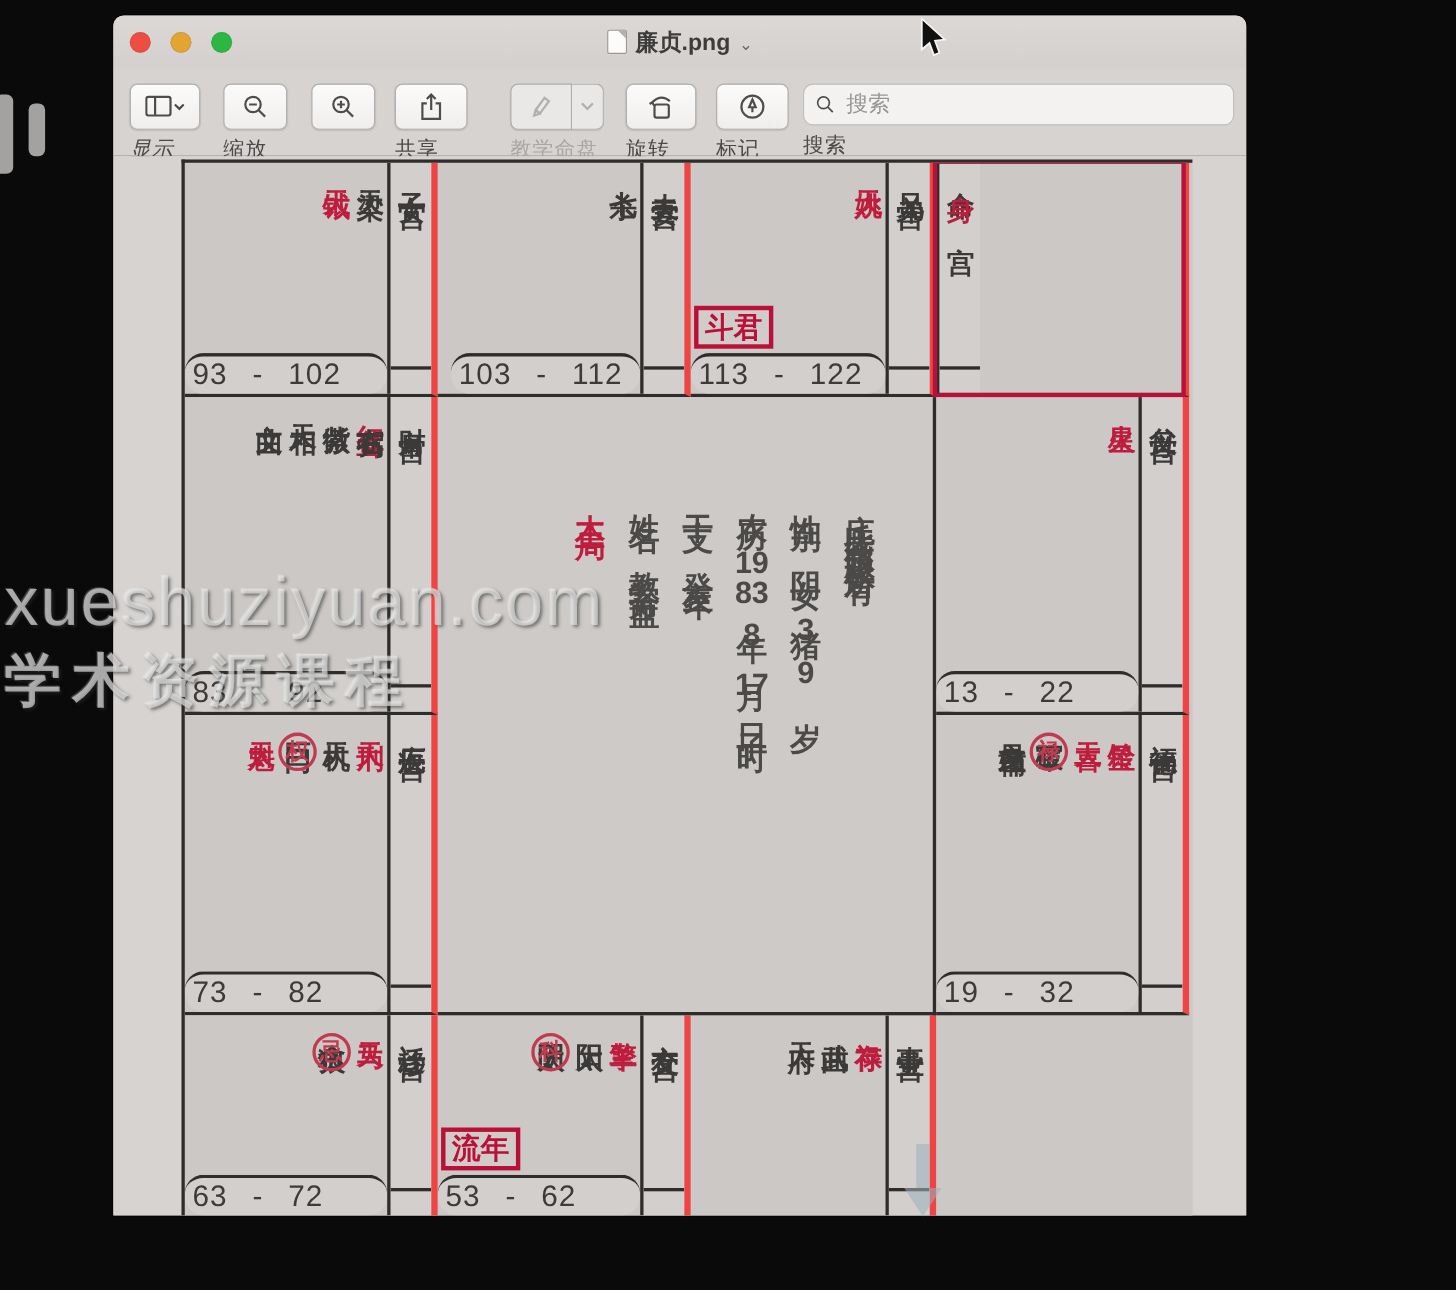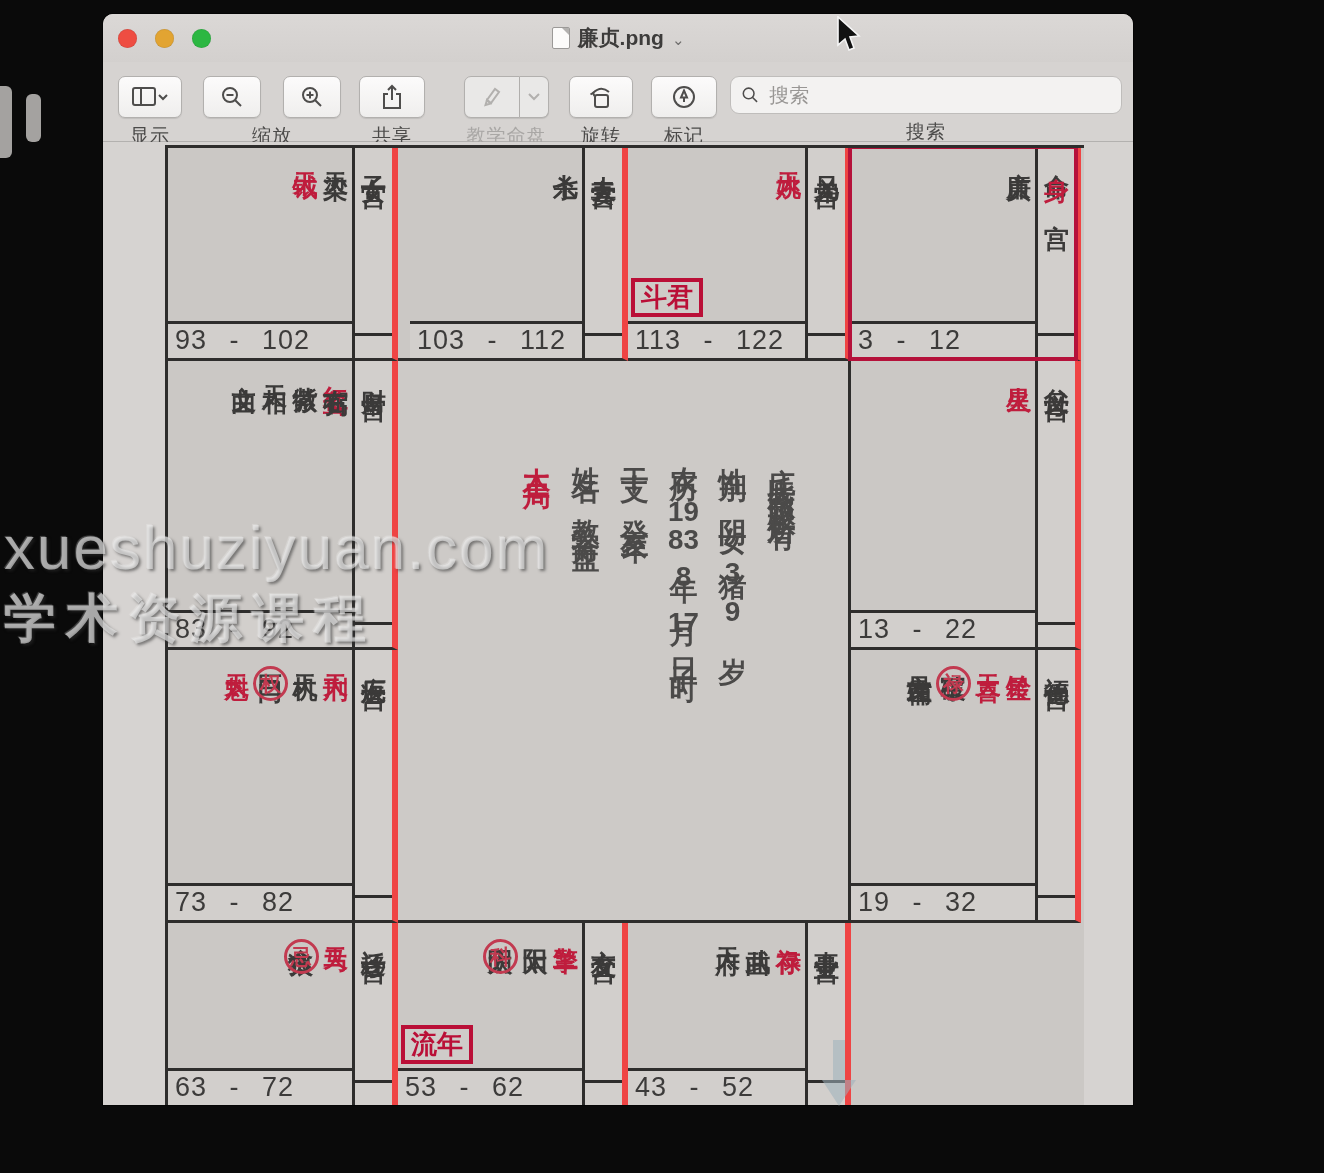--- a/index.html
+++ b/index.html
@@ -18,21 +18,21 @@
   .light{width:19px;height:19px;border-radius:50%;box-shadow:inset 0 0 1px rgba(0,0,0,.35);}
   .light.red{background:#ee4d42;}
   .light.yellow{background:#e2a432;}
   .light.green{background:#2cb742;}
   .titlewrap{position:absolute;left:0;right:0;top:0;height:48px;display:flex;align-items:center;justify-content:center;gap:8px;color:#3d3c3b;font-size:21px;font-weight:700;}
   .fileicon{display:inline-block;width:16px;height:20px;background:#fcfbfa;border:1px solid #9b9997;border-radius:2px;position:relative;}
   .fileicon:before{content:"";position:absolute;right:0;top:0;border-style:solid;border-width:0 7px 7px 0;border-color:transparent #b3b1af transparent transparent;}
   .title-chev{font-size:15px;color:#6c6b6a;font-weight:400;transform:translateY(2px);}
 
   .toolbar{position:relative;height:79px;background:#d6d3d1;border-bottom:1px solid #b3b1af;}
-  .tgroup{position:absolute;top:14px;display:flex;flex-direction:column;align-items:center;}
+  .tgroup{position:absolute;top:14px;display:flex;flex-direction:column;}
   .trow{display:flex;gap:22px;}
   .tbtn{height:40px;background:linear-gradient(#fcfbfb,#efeeed);border:1px solid #b2b0ae;border-radius:7px;
     display:flex;align-items:center;justify-content:center;box-shadow:0 1px 1px rgba(0,0,0,.10);}
   .tbtn.disabled{background:#e9e8e7;}
   .tlabel{margin-top:5px;font-size:19px;color:#4b4a49;letter-spacing:1px;white-space:nowrap;}
   .tlabel.dim{color:#aab;color:#a9a7a5;}
   .icon{stroke:#4e4d4c;fill:none;stroke-width:2;}
   .icon.dim{stroke:#b2b0ae;}
   .searchfield{width:392px;height:38px;background:#f3f2f1;border:1px solid #bfbdbb;border-radius:9px;
     display:flex;align-items:center;padding:0 10px;box-sizing:border-box;gap:8px;}
@@ -50,21 +50,21 @@
   .pmain{flex:1;position:relative;overflow:hidden;}
   .stars{position:absolute;top:5px;right:3px;display:flex;align-items:flex-start;z-index:2;}
   .scol{writing-mode:vertical-rl;text-orientation:upright;font-size:25px;font-weight:700;color:#3b3a39;
     letter-spacing:2px;line-height:1.1;margin-left:3px;}
   .scol .red,.ccol.red,.pname .red{color:#bf1d3d;}
   .seal{display:inline-block;writing-mode:horizontal-tb;text-orientation:mixed;width:29px;height:29px;border:3px solid #c23a50;
     border-radius:50%;color:#c23a50;font-size:21px;font-weight:700;line-height:29px;text-align:center;margin-top:7px;letter-spacing:0;}
   .pbadge{position:absolute;left:3px;bottom:41px;border:4px solid #ba0f37;color:#ba0f37;font-size:26px;font-weight:700;
     padding:0 6px;line-height:31px;background:rgba(214,211,208,.35);z-index:3;}
   .prange{position:absolute;left:0;right:0;bottom:0;height:34px;border-top:3px solid #2e2d2c;background:#d2cfcc;
-    font-size:27px;color:#3c3b3a;line-height:33px;padding-left:7px;word-spacing:14px;letter-spacing:1px;}
+    font-size:27px;color:#3c3b3a;line-height:33px;padding-left:7px;word-spacing:14px;letter-spacing:1px;border-radius:17px;}
   .pncol{width:37px;border-left:3px solid #2e2d2c;background:#d2cfcc;display:flex;flex-direction:column;
     justify-content:space-between;align-items:center;overflow:hidden;}
   .pname{writing-mode:vertical-rl;text-orientation:upright;font-size:25px;font-weight:700;color:#3b3a39;
     letter-spacing:4px;padding-top:7px;line-height:1;}
   .pname .gapsp{display:inline-block;height:42px;width:1px;}
   .pstem{width:100%;border-top:3px solid #2e2d2c;writing-mode:vertical-rl;text-orientation:upright;font-size:25px;
     font-weight:700;color:#3b3a39;letter-spacing:6px;padding:6px 0 4px 0;text-align:center;line-height:1;align-self:center;display:flex;justify-content:center;}
   .center{grid-area:2/2/4/4;position:relative;border-right:3px solid #2e2d2c;border-bottom:3px solid #2e2d2c;background:#cdcac7;}
   .ccols{position:absolute;top:84px;right:42px;writing-mode:vertical-rl;text-orientation:upright;
     font-size:28px;font-weight:700;color:#4b4a49;letter-spacing:8px;line-height:1.75;}
@@ -102,21 +102,21 @@
       </div>
       <div class="titlewrap">
         <span class="fileicon"></span>
         <span>廉贞.png</span>
         <span class="title-chev">⌄</span>
       </div>
     </div>
 
     <div class="toolbar">
 
-      <div class="tgroup" style="left:15px;">
+      <div class="tgroup" style="left:15px;font-style:italic;">
         <div class="tbtn" style="width:62px;">
           <svg class="icon" width="36" height="24" viewBox="0 0 36 24">
             <rect x="1" y="3" width="22" height="17" rx="2"></rect>
               <line x1="9" y1="3" x2="9" y2="20"></line>
             <polyline points="27,10 31,14 35,10"></polyline>
           </svg>
         </div>
         <div class="tlabel">显示</div>
       </div>
 
@@ -238,26 +238,20 @@
               </div>
               <div class="pbadge">斗君</div>
               <div class="prange">113 - 122</div>
             </div>
             <div class="pncol">
               <div class="pname">兄弟宫</div>
               <div class="pstem">己未</div>
             </div>
           </div>
           <div class="cell hl" style="grid-area: 1 / 4;">
-            <div class="pmain">
-              <div class="stars">
-                <div class="scol"><span>廉贞</span></div>
-              </div>
-              <div class="prange">3 - 12</div>
-            </div>
             <div class="pncol">
               <div class="pname"><span>命</span><span class="red">身</span><span class="gapsp"></span><span>宫</span></div>
               <div class="pstem">庚申</div>
             </div>
           </div>
           <div class="cell" style="grid-area: 2 / 1; justify-content: flex-end;">
             <div class="pmain">
               <div class="stars">
                 <div class="scol"><span>文曲</span></div>
                 <div class="scol"><span>天相</span></div>
@@ -341,21 +335,20 @@
               <div class="pstem">乙丑</div>
             </div>
           </div>
           <div class="cell" style="grid-area: 4 / 3;">
             <div class="pmain">
               <div class="stars">
                 <div class="scol"><span>天府</span></div>
                 <div class="scol"><span>武曲</span></div>
                 <div class="scol"><span class="red">禄存</span></div>
               </div>
-              <div class="prange">43 - 52</div>
             </div>
             <div class="pncol">
               <div class="pname">事业宫</div>
               <div class="pstem">甲子</div>
             </div>
           </div>
           <div class="center">
             <div class="ccols">
               <div class="ccol"><span>庄氏紫微版权所有</span></div>
               <div class="ccol"><span>性别：阴女　猪39岁</span></div>

